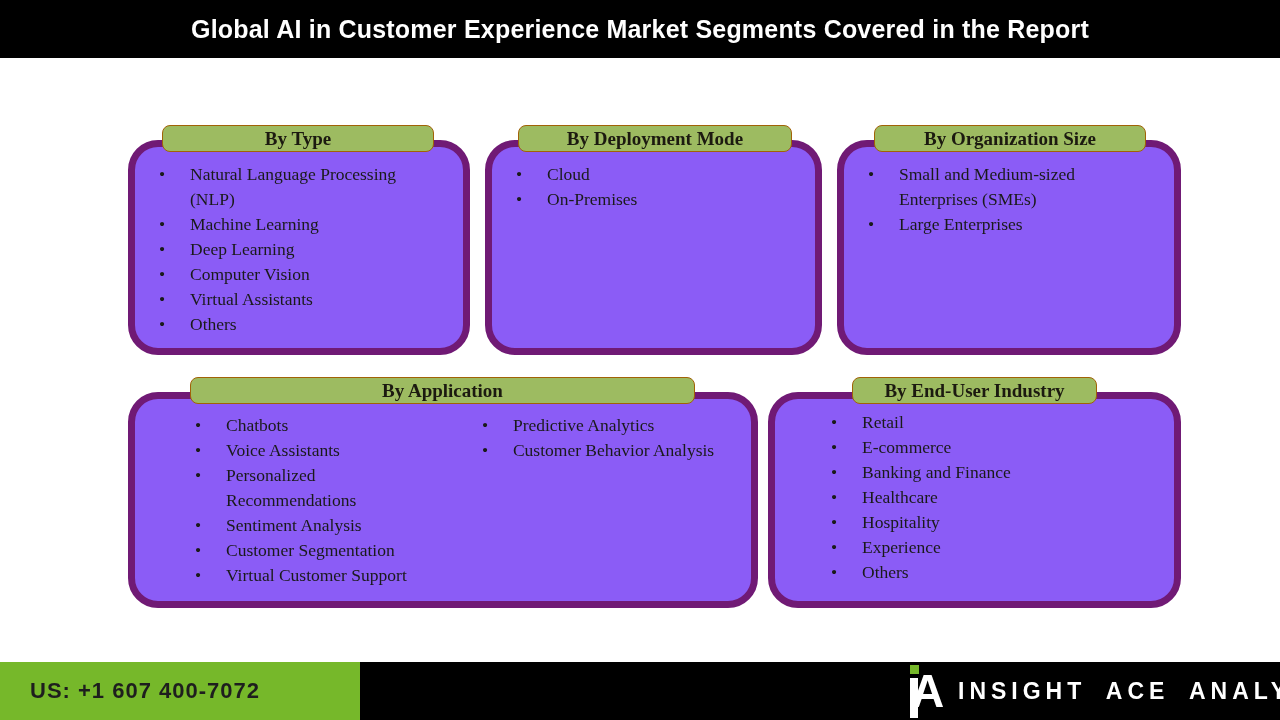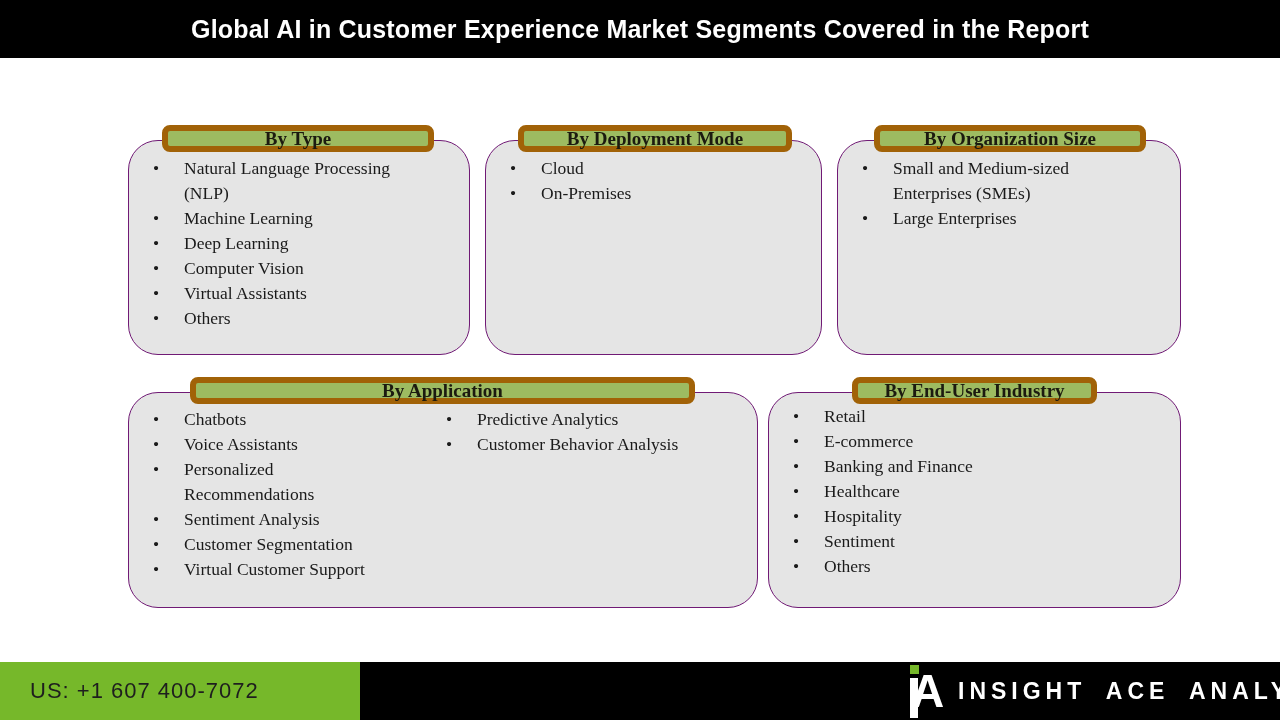--- a/index.html
+++ b/index.html
@@ -15,67 +15,67 @@
     background:#000000; display:flex; align-items:center; justify-content:center;
   }
   .titlebar h1 {
     margin:0; color:#ffffff; font-family:"Liberation Sans", sans-serif;
     font-weight:bold; font-size:25px; letter-spacing:0.2px; white-space:nowrap;text-align:center;
   }
 
   
   .tab {
     position:absolute; height:27px; z-index:2; box-sizing:border-box;
-    background:#9DBB61; border:6px solid #a16207; border-radius:8px;
+    background:#9DBB61; border:1px solid #a16207; border-radius:8px;
     display:flex; align-items:center; justify-content:center;
   }
   .tab span {
     font-family:"Liberation Serif", serif; font-weight:bold;
     font-size:19px; color:#1c1a10; white-space:nowrap;
   }
   .tab1 { left:162px; top:125px; width:272px; }
   .tab2 { left:518px; top:125px; width:274px; }
   .tab3 { left:874px; top:125px; width:272px; }
   .tab4 { left:190px; top:377px; width:505px;text-align:right; }
   .tab5 { left:852px; top:377px; width:245px; }
 
   
   .segbox {
     position:absolute; z-index:1; box-sizing:border-box;
-    background:#e5e5e5; border:1px solid #701a75; border-radius:30px;
+    background:#8b5cf6; border:7px solid #701a75; border-radius:30px;
   }
   .box1 { left:128px; top:140px; width:342px; height:215px; }
   .box2 { left:485px; top:140px; width:337px; height:215px; }
   .box3 { left:837px; top:140px; width:344px; height:215px; }
   .box4 { left:128px; top:392px; width:630px; height:216px; }
   .box5 { left:768px; top:392px; width:413px; height:216px; }
 
   
   ul.list { list-style:none; margin:0; padding:0; }
   ul.list li {
     position:relative; padding-left:55px;
     font-size:17.5px; line-height:25px; color:#1a1a1a;
   }
   ul.list li::before { content:"\2022"; position:absolute; left:24px; top:0; }
   .box1 ul.list { margin-top:15px; width:304px; }
   .box2 ul.list { margin-top:15px; width:320px; }
   .box3 ul.list { margin-top:15px; width:304px; }
-  .box5 ul.list { margin-top:11px; width:350px; }
+  .box5 ul.list { margin-top:11px; width:350px;padding-left:32px; }
   .box4 .cols  { display:flex; margin-top:14px; }
-  .box4 .col1  { width:264px; }
+  .box4 .col1  { width:264px;margin-left:36px; }
   .box4 .col2  { width:300px; margin-left:29px; }
 
   
   .phone-box {
     position:absolute; left:0; top:662px; width:360px; height:58px;
     background:#76B82A; display:flex; align-items:center;
   }
   .phone-box span {
     padding-left:30px; font-family:"Liberation Sans", sans-serif;
-    font-weight:normal; font-size:22px; letter-spacing:1px; color:#1e1e1e;
+    font-weight:bold; font-size:22px; letter-spacing:1px; color:#1e1e1e;
     white-space:nowrap;
   }
   .brand-bar {
     position:absolute; left:360px; top:662px; width:920px; height:58px;
     background:#000000;
   }
   .logo { position:absolute; left:545px; top:2px; width:40px; height:54px; }
   .logo .dot { position:absolute; left:5px; top:1px;  width:9px; height:9px; background:#76B82A; }
   .logo .bar { position:absolute; left:5px; top:14px; width:8px; height:40px; background:#ffffff; }
   .logo .a   {
@@ -160,21 +160,21 @@
     </div>
   </section>
   <section class="segbox box5">
     <ul class="list">
 
     <li>Retail</li>
         <li>E-commerce</li>
         <li>Banking and Finance</li>
         <li>Healthcare</li>
         <li>Hospitality</li>
-        <li>Sentiment</li>
+        <li>Experience</li>
         <li>Others</li>
       </ul>
   </section>
 
   <div class="phone-box">
     <span>US: +1 607 400-7072</span>
   </div>
   <div class="brand-bar">
     <div class="logo">
       <span class="dot"></span>

